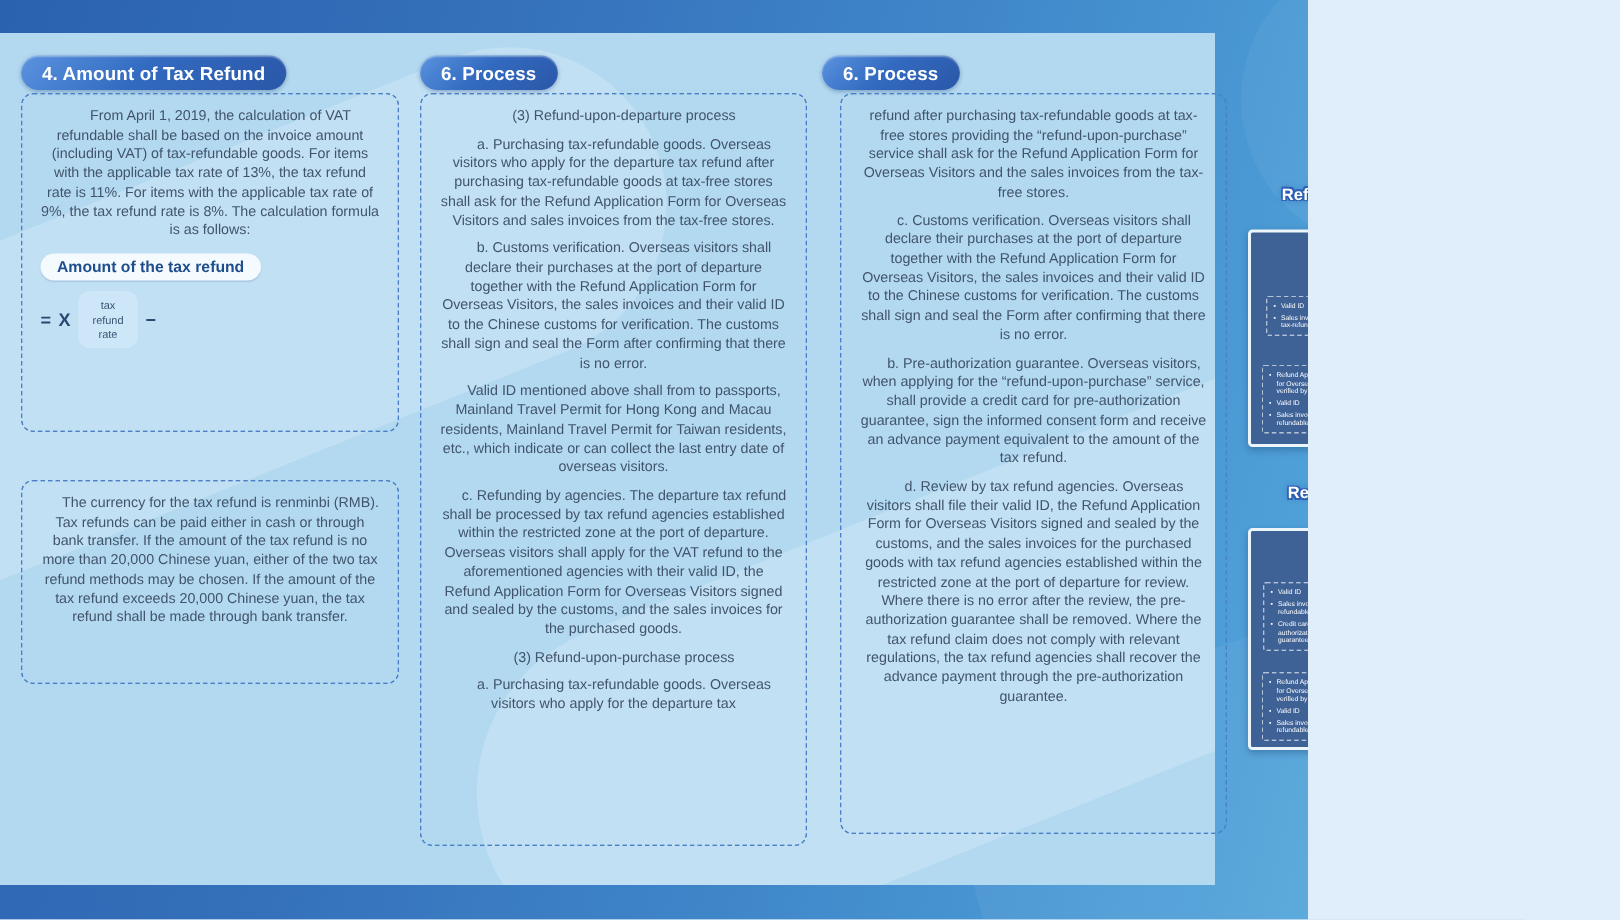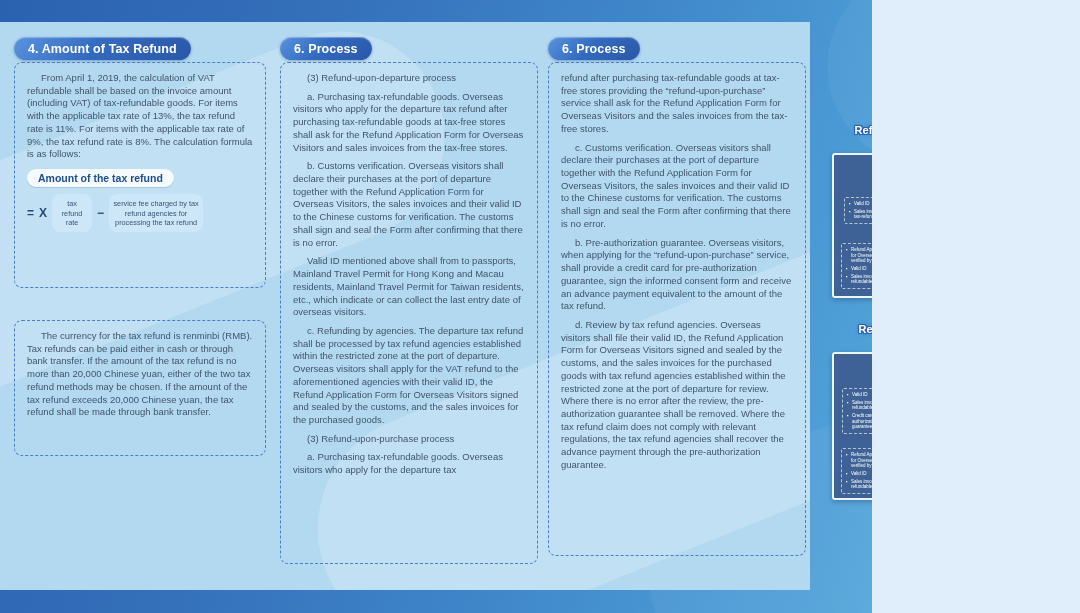--- a/index.html
+++ b/index.html
@@ -25,21 +25,21 @@
     height:23px;padding:0 14px;border-radius:13px;color:#fff;font-weight:700;font-size:12.5px;
     background:linear-gradient(135deg,#5b93e0 0%,#336bc0 45%,#2a57a8 100%);
     box-shadow:0 1px 3px rgba(20,50,110,.35), inset 0 1px 1px rgba(255,255,255,.35);
     white-space:nowrap;letter-spacing:.1px;
   }
   
   .dashed-box{
     position:absolute;border:1.5px dashed #4a7ec9;border-radius:8px;
     padding:9px 12px 8px 12px;overflow:hidden;
   }
-  .body-text{font-size:9.5px;line-height:1.34;color:#41546b;margin:0 0 6px 0;}
+  .body-text{font-size:9.5px;line-height:1.34;color:#41546b;margin:0 0 6px 0;text-align:center;}
   .body-text.ind{text-indent:14px;}
   .body-text:last-child{margin-bottom:0;}
   
   .formula-label{
     display:inline-block;background:#f4fafe;color:#1f4e8c;font-weight:700;font-size:10.5px;
     padding:3px 11px;border-radius:10px;margin:2px 0 7px 0;box-shadow:0 1px 1px rgba(40,80,150,.18);
   }
   .formula-row{display:flex;align-items:center;gap:5px;}
   .op{font-weight:700;color:#27486f;font-size:12px;flex:0 0 auto;}
   .term{
@@ -102,41 +102,40 @@
 
   <div class="pill" style="left:14px;top:37px;">4. Amount of Tax Refund</div>
   <div class="dashed-box" style="left:14px;top:62px;width:252px;height:226px;">
     <p class="body-text ind">From April 1, 2019, the calculation of VAT refundable shall be based on the invoice amount (including VAT) of tax-refundable goods. For items with the applicable tax rate of 13%, the tax refund rate is 11%. For items with the applicable tax rate of 9%, the tax refund rate is 8%. The calculation formula is as follows:</p>
     <div class="formula-label">Amount of the tax refund</div>
     <div class="formula-row">
       <span class="op">=</span>
       <span class="op">X</span>
       <span class="term t2">tax refund rate</span>
       <span class="op">−</span>
-      <span class="term t3">service fee charged by tax refund agencies for processing the tax refund</span>
     </div>
   </div>
 
   <div class="dashed-box" style="left:14px;top:320px;width:252px;height:136px;">
     <p class="body-text ind">The currency for the tax refund is renminbi (RMB). Tax refunds can be paid either in cash or through bank transfer. If the amount of the tax refund is no more than 20,000 Chinese yuan, either of the two tax refund methods may be chosen. If the amount of the tax refund exceeds 20,000 Chinese yuan, the tax refund shall be made through bank transfer.</p>
   </div>
 
   <div class="pill" style="left:280px;top:37px;">6. Process</div>
   <div class="dashed-box" style="left:280px;top:62px;width:258px;height:502px;">
     <p class="body-text ind">(3) Refund-upon-departure process</p>
     <p class="body-text ind">a. Purchasing tax-refundable goods. Overseas visitors who apply for the departure tax refund after purchasing tax-refundable goods at tax-free stores shall ask for the Refund Application Form for Overseas Visitors and sales invoices from the tax-free stores.</p>
     <p class="body-text ind">b. Customs verification. Overseas visitors shall declare their purchases at the port of departure together with the Refund Application Form for Overseas Visitors, the sales invoices and their valid ID to the Chinese customs for verification. The customs shall sign and seal the Form after confirming that there is no error.</p>
     <p class="body-text ind">Valid ID mentioned above shall from to passports, Mainland Travel Permit for Hong Kong and Macau residents, Mainland Travel Permit for Taiwan residents, etc., which indicate or can collect the last entry date of overseas visitors.</p>
     <p class="body-text ind">c. Refunding by agencies. The departure tax refund shall be processed by tax refund agencies established within the restricted zone at the port of departure. Overseas visitors shall apply for the VAT refund to the aforementioned agencies with their valid ID, the Refund Application Form for Overseas Visitors signed and sealed by the customs, and the sales invoices for the purchased goods.</p>
     <p class="body-text ind">(3) Refund-upon-purchase process</p>
     <p class="body-text ind">a. Purchasing tax-refundable goods. Overseas visitors who apply for the departure tax</p>
   </div>
 
   <div class="pill" style="left:548px;top:37px;">6. Process</div>
-  <div class="dashed-box" style="left:548px;top:62px;width:258px;height:494px;">
+  <div class="dashed-box" style="left:560px;top:62px;width:258px;height:494px;">
     <p class="body-text">refund after purchasing tax-refundable goods at tax-free stores providing the “refund-upon-purchase” service shall ask for the Refund Application Form for Overseas Visitors and the sales invoices from the tax-free stores.</p>
     <p class="body-text ind">c. Customs verification. Overseas visitors shall declare their purchases at the port of departure together with the Refund Application Form for Overseas Visitors, the sales invoices and their valid ID to the Chinese customs for verification. The customs shall sign and seal the Form after confirming that there is no error.</p>
     <p class="body-text ind">b. Pre-authorization guarantee. Overseas visitors, when applying for the “refund-upon-purchase” service, shall provide a credit card for pre-authorization guarantee, sign the informed consent form and receive an advance payment equivalent to the amount of the tax refund.</p>
     <p class="body-text ind">d. Review by tax refund agencies. Overseas visitors shall file their valid ID, the Refund Application Form for Overseas Visitors signed and sealed by the customs, and the sales invoices for the purchased goods with tax refund agencies established within the restricted zone at the port of departure for review. Where there is no error after the review, the pre-authorization guarantee shall be removed. Where the tax refund claim does not comply with relevant regulations, the tax refund agencies shall recover the advance payment through the pre-authorization guarantee.</p>
   </div>
 
   <div class="flow-btn">7. Flowcharts</div>
 
   <div class="chart-label" style="top:124px;">Refund-upon-departure processed</div>
 

